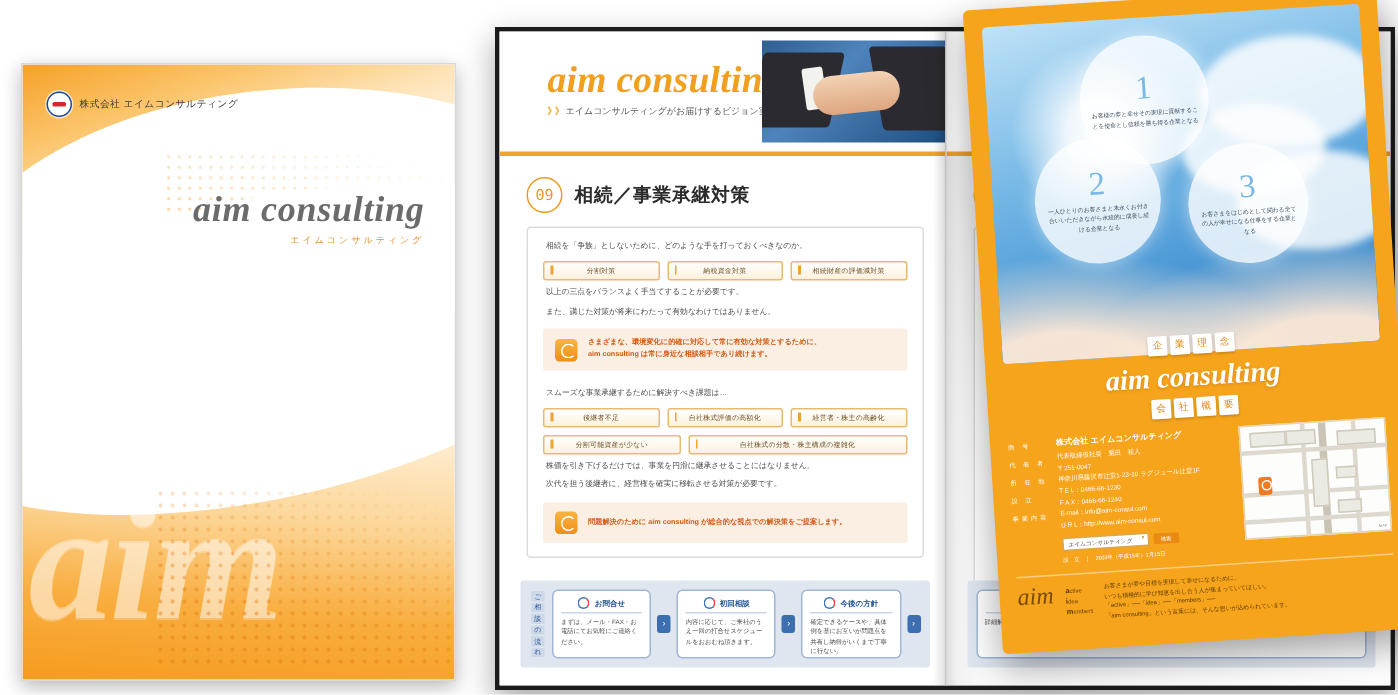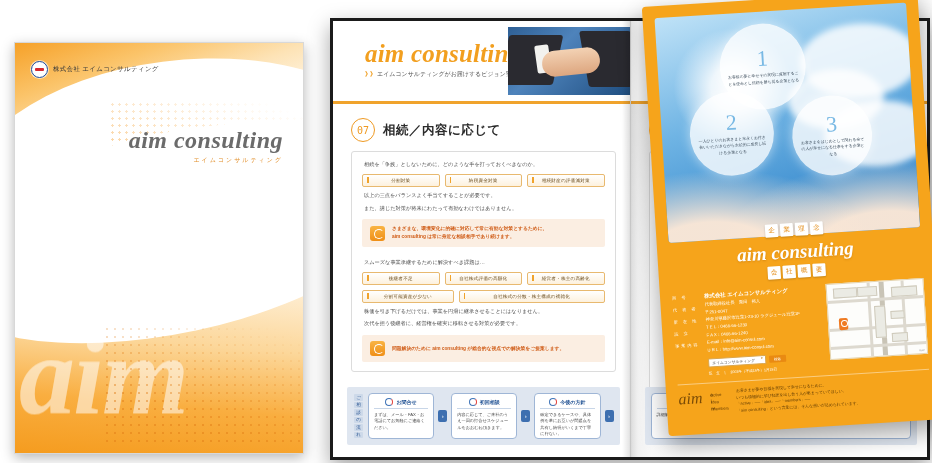--- a/index.html
+++ b/index.html
@@ -200,22 +200,22 @@
           <div class="photo">
             <span class="h1"></span>
             <span class="h2"></span>
             <span class="cuff"></span>
             <span class="skin"></span>
           </div>
         </div>
 
         <div class="sec">
           <div class="hd">
-            <div class="num">07</div>
-            <div class="ttl">相続／内容に応じて</div>
+            <div class="num">09</div>
+            <div class="ttl">相続／事業承継対策</div>
           </div>
 
           <div class="card">
             <p class="lead">相続を「争族」としないために、どのような手を打っておくべきなのか。</p>
             <div class="btnrow">
               <div class="pill">
                   <span>分割対策</span>
                 </div>
               <div class="pill">
                   <span>納税資金対策</span>

